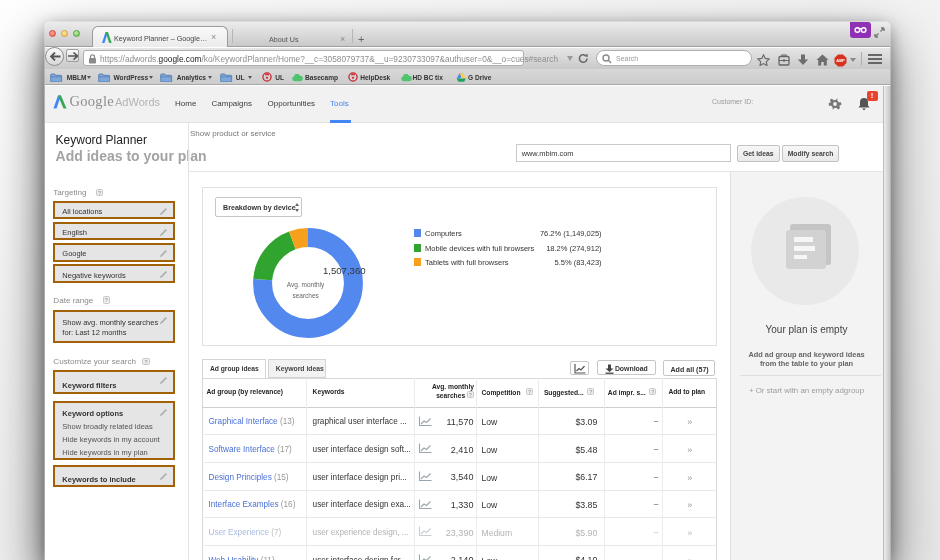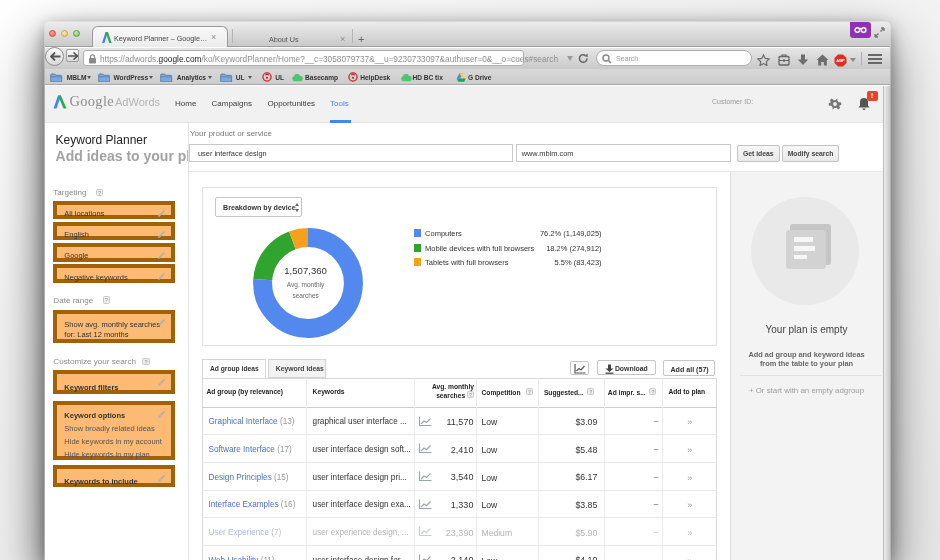--- a/index.html
+++ b/index.html
@@ -20,21 +20,21 @@
 #bookmarks { position:absolute; left:0; top:47px; width:845px; height:16px; background:linear-gradient(#d8d8d8,#cccccc); border-bottom:1px solid #a8a8a8; }
 .bm { position:absolute; top:4.8px; font-size:6.6px; font-weight:bold; color:#333; white-space:nowrap; }
 
 #page { position:absolute; left:0; top:64px; width:845px; height:474px; background:#fff; overflow:hidden; }
 
 #gheader { position:absolute; left:0; top:0; width:838px; height:37px; background:#f1f1f1; border-bottom:1px solid #e2e2e2; }
 .gnav { position:absolute; top:12.5px; font-size:8px; color:#3c3c3c; white-space:nowrap; }
 #sbar { position:absolute; left:838px; top:0; width:7px; height:474px; background:linear-gradient(90deg,#ececec,#c7c7c7); border-left:1px solid #bdbdbd; }
 .ibox { position:absolute; background:#fff; border:1px solid #c9c9c9; font-size:7.4px; color:#333; white-space:nowrap; }
 .btn { position:absolute; background:linear-gradient(#f7f7f7,#e9e9e9); border:1px solid #c3c3c3; border-radius:2px; font-size:6.8px; font-weight:bold; color:#444; text-align:center; white-space:nowrap; }
-.sideb { position:absolute; left:7.5px; width:122.2px; background:#fdba74; border:4px solid #a16207; font-size:7.5px; color:#333; white-space:nowrap; box-sizing:border-box; }
+.sideb { position:absolute; left:7.5px; width:122.2px; background:#e5e5e5; border:2px solid #a16207; font-size:7.5px; color:#333; white-space:nowrap; box-sizing:border-box; }
 .slabel { position:absolute; left:8.3px; font-size:8.1px; color:#8a8a8a; white-space:nowrap; }
 .qm { display:inline-block; width:7.5px; height:7.5px; background:#ededed; border:1px solid #c9c9c9; border-radius:1.5px; font-size:5.5px; color:#909090; text-align:center; line-height:7px; vertical-align:0.5px; font-weight:normal;}
 .pencil { position:absolute; right:5px; }
 .trow { position:absolute; left:157.4px; width:515px; height:27.7px; border-bottom:1px solid #e8e8e8; font-size:8.2px; color:#333; white-space:nowrap; }
 .trow > span { position:absolute; top:9.8px; }
 .c1 { left:6.1px; }
 .c2 { left:110.2px; }
 .spark { position:absolute; left:216px; top:8px; }
 .c3 { left:212px; width:59px; text-align:right; font-size:9px; top:9.4px !important; }
 .c4 { left:279.1px; font-size:8.6px; }
@@ -197,24 +197,21 @@
           </svg>
       <svg class="abs" style="left:812px;top:11px" width="14" height="14" viewBox="0 0 14 14">
             <path d="M7 1 a4 4 0 0 1 4 4 v3.5 l1.5 2 H1.5 L3 8.5 V5 a4 4 0 0 1 4 -4 Z" fill="#555"></path>
             <path d="M5.5 11.5 a1.5 1.5 0 0 0 3 0 Z" fill="#555"></path>
           </svg>
       <div class="abs" style="left:821.5px;top:4.5px;width:11px;height:10px;background:#e8432e;border-radius:2px;color:#fff;font-size:7.5px;font-weight:bold;text-align:center;line-height:10px;">!</div>
     </div>
 
     <div class="abs" style="left:10.6px;top:47px;font-size:12px;color:#222;">Keyword Planner</div>
     <div class="abs" style="left:10.6px;top:62px;font-size:14px;font-weight:bold;color:#a3a3a3;white-space:nowrap;">Add ideas to your plan</div>
-    <div class="abs" style="left:145px;top:42.5px;font-size:8px;color:#777;">Your product or service</div>
-    <div class="ibox" style="left:144px;top:58px;width:324px;height:17.5px;">
-          <span style="position:absolute;left:8px;top:4px;">user interface design</span>
-        </div>
+    <div class="abs" style="left:145px;top:42.5px;font-size:8px;color:#777;">Show product or service</div>
     <div class="ibox" style="left:470.7px;top:58px;width:215.3px;height:17.5px;">
           <span style="position:absolute;left:5px;top:4px;">www.mbim.com</span>
         </div>
     <div class="btn" style="left:691.5px;top:59px;width:43.5px;height:16.5px;line-height:15px;">Get ideas</div>
     <div class="btn" style="left:737px;top:59px;width:57px;height:16.5px;line-height:15px;">Modify search</div>
     <div class="abs" style="left:143.2px;top:84.5px;width:695px;height:1px;background:#e6e6e6;"></div>
     <div class="abs" style="left:143.2px;top:37px;width:1px;height:437px;background:#e3e3e3;"></div>
 
     <div class="abs" style="left:684.5px;top:85.5px;width:153.5px;height:389px;background:#f3f3f3;border-left:1px solid #e0e0e0;"></div>
 
@@ -277,21 +274,21 @@
     <div class="abs" style="left:170.1px;top:111.1px;width:86.5px;height:20px;background:#fff;border:1px solid #c6c6c6;border-radius:2px;">
       <span style="position:absolute;left:7px;top:6px;font-size:7.1px;font-weight:bold;color:#333;white-space:nowrap;">Breakdown by device</span>
       <div style="position:absolute;right:2px;top:5px;width:0;height:0;border-left:2.5px solid transparent;border-right:2.5px solid transparent;border-bottom:3.5px solid #666;"></div>
       <div style="position:absolute;right:2px;top:10.5px;width:0;height:0;border-left:2.5px solid transparent;border-right:2.5px solid transparent;border-top:3.5px solid #666;"></div>
     </div>
     <svg class="abs" style="left:207.5px;top:141.5px" width="110" height="110" viewBox="0 0 110 110">
       <path d="M 55 9.6 A 45.4 45.4 0 1 1 9.73 51.58" fill="none" stroke="#5389ef" stroke-width="19"></path>
       <path d="M 9.73 51.58 A 45.4 45.4 0 0 1 39.35 12.38" fill="none" stroke="#31a42f" stroke-width="19"></path>
       <path d="M 39.35 12.38 A 45.4 45.4 0 0 1 55 9.6" fill="none" stroke="#f7a01d" stroke-width="19"></path>
     </svg>
-    <div class="abs" style="left:200.6px;top:178.5px;width:120px;text-align:center;font-size:9.6px;color:#333;">1,507,360</div>
+    <div class="abs" style="left:200.6px;top:178.5px;width:120px;text-align:right;font-size:9.6px;color:#333;">1,507,360</div>
     <div class="abs" style="left:200.6px;top:194.8px;width:120px;text-align:center;font-size:6.5px;color:#666;">Avg. monthly</div>
     <div class="abs" style="left:200.6px;top:206px;width:120px;text-align:center;font-size:6.5px;color:#666;">searches</div>
     <div class="abs" style="left:368.5px;top:143.4px;width:7.6px;height:7.6px;background:#5389ef;"></div>
     <div class="abs" style="left:368.5px;top:158.1px;width:7.6px;height:7.6px;background:#31a42f;"></div>
     <div class="abs" style="left:368.5px;top:172.4px;width:7.6px;height:7.6px;background:#f7a01d;"></div>
     <div class="abs" style="left:380.1px;top:143px;font-size:7.5px;color:#333;white-space:nowrap;">Computers</div>
     <div class="abs" style="left:380.1px;top:157.7px;font-size:7.5px;color:#333;white-space:nowrap;">Mobile devices with full browsers</div>
     <div class="abs" style="left:380.1px;top:172px;font-size:7.5px;color:#333;white-space:nowrap;">Tablets with full browsers</div>
     <div class="abs" style="left:456.6px;top:143px;width:100px;text-align:right;font-size:7.5px;color:#333;">76.2% (1,149,025)</div>
     <div class="abs" style="left:456.6px;top:157.7px;width:100px;text-align:right;font-size:7.5px;color:#333;">18.2% (274,912)</div>

